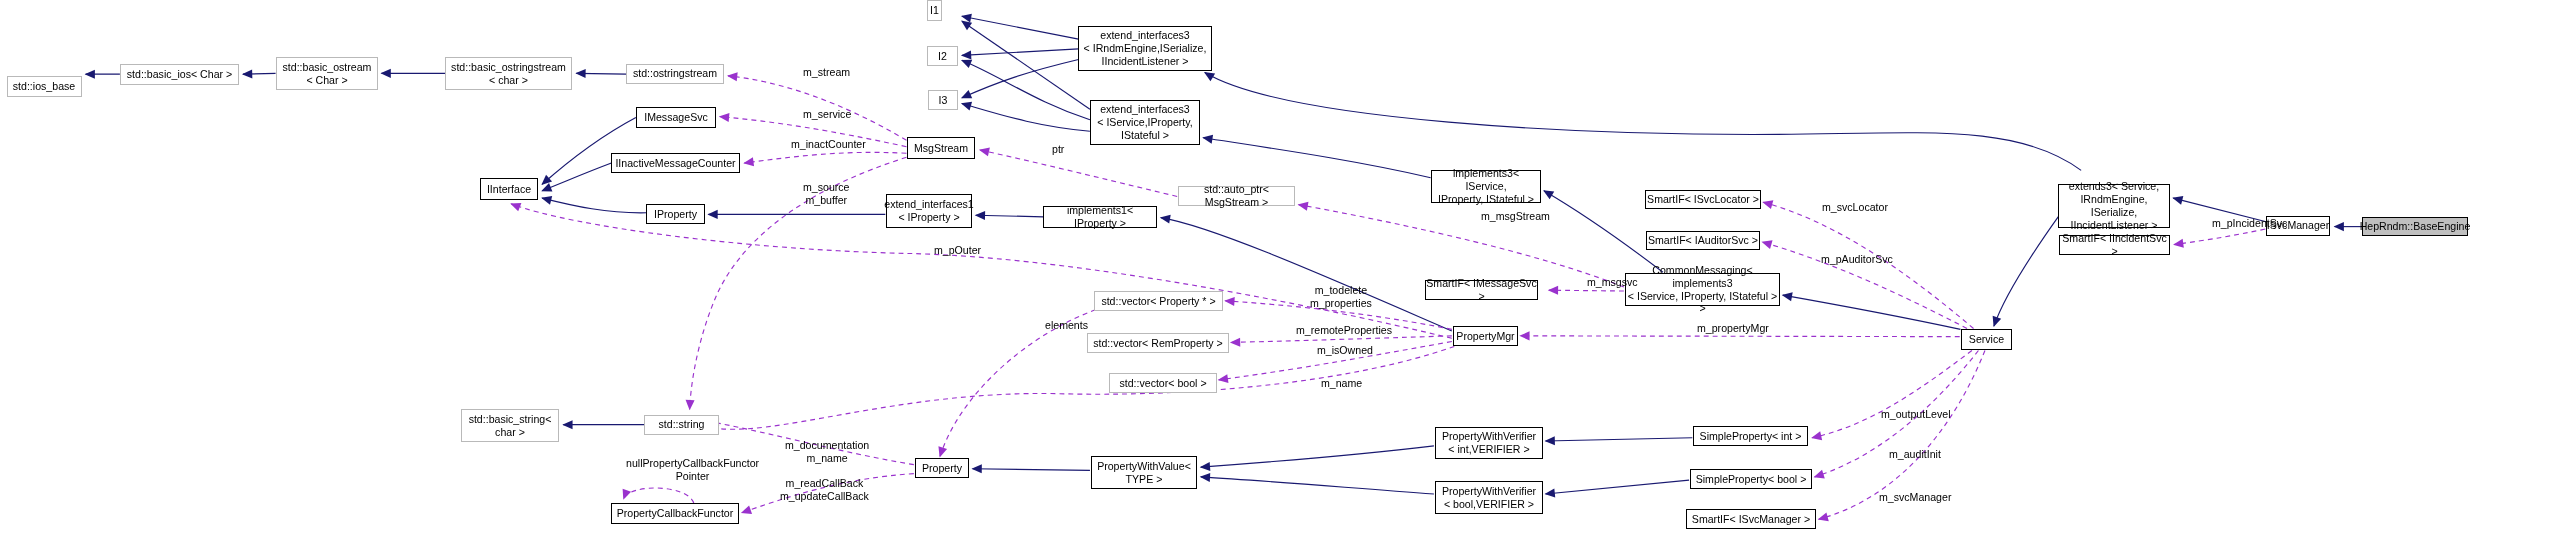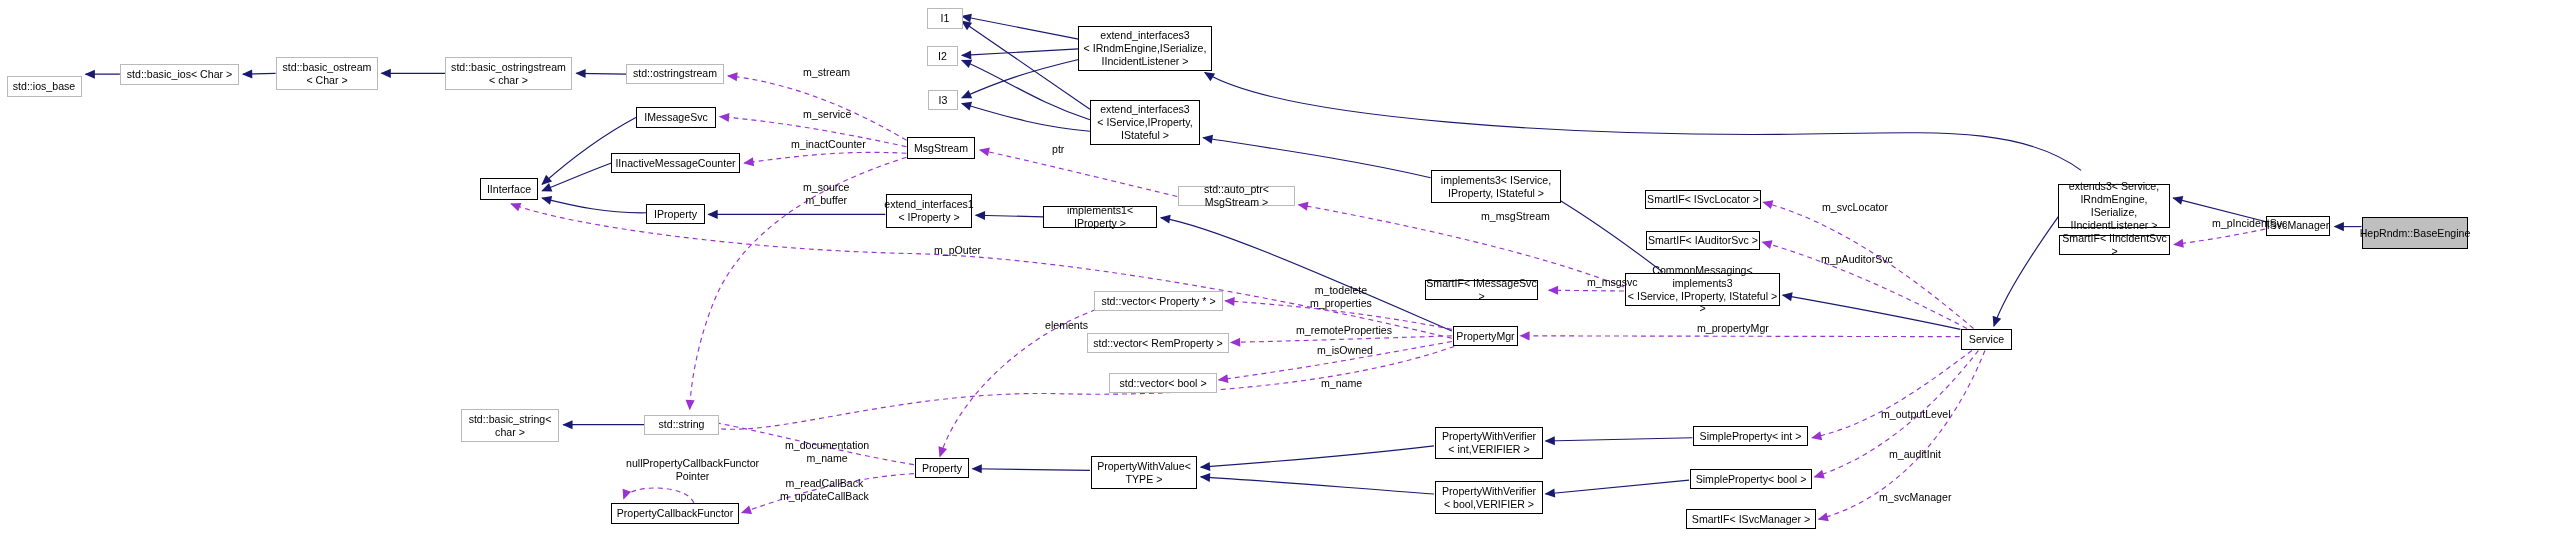--- a/index.html
+++ b/index.html
@@ -87,53 +87,53 @@
     <path class="use" d="M851,617 C843,594 772,593 765,612" marker-end="url(#au)"></path>
   </svg>
 
   <div class="node ext" style="left:6.5px;top:76px;width:75px;height:21px">std::ios_base</div>
   <div class="node ext" style="left:120px;top:64px;width:119px;height:21px">std::basic_ios&lt; Char &gt;</div>
   <div class="node ext" style="left:276px;top:57px;width:102px;height:33px">std::basic_ostream
 &lt; Char &gt;</div>
   <div class="node ext" style="left:445px;top:57px;width:127px;height:33px">std::basic_ostringstream
 &lt; char &gt;</div>
   <div class="node ext" style="left:626px;top:64px;width:98px;height:19.6px">std::ostringstream</div>
-  <div class="node ext" style="left:927px;top:8px;width:36px;height:21px">I1</div>
+  <div class="node ext" style="left:927px;top:0;width:15px;height:21px">I1</div>
   <div class="node ext" style="left:927px;top:46px;width:31px;height:20.4px">I2</div>
   <div class="node ext" style="left:928px;top:90px;width:30px;height:20.4px">I3</div>
   <div class="node doc" style="left:1078px;top:26px;width:134px;height:45px">extend_interfaces3
 &lt; IRndmEngine,ISerialize,
 IIncidentListener &gt;</div>
   <div class="node doc" style="left:1090px;top:100px;width:110px;height:45px">extend_interfaces3
 &lt; IService,IProperty,
 IStateful &gt;</div>
   <div class="node doc" style="left:907px;top:137px;width:68px;height:22px">MsgStream</div>
   <div class="node doc" style="left:636px;top:107px;width:80px;height:21px">IMessageSvc</div>
   <div class="node doc" style="left:611px;top:153px;width:129px;height:20.4px">IInactiveMessageCounter</div>
   <div class="node doc" style="left:480px;top:178px;width:58px;height:22px">IInterface</div>
   <div class="node doc" style="left:646px;top:204px;width:59px;height:20.4px">IProperty</div>
   <div class="node doc" style="left:886px;top:194px;width:86px;height:34px">extend_interfaces1
 &lt; IProperty &gt;</div>
   <div class="node doc" style="left:1043px;top:206px;width:114px;height:22px">implements1&lt; IProperty &gt;</div>
   <div class="node ext" style="left:1178px;top:186px;width:117px;height:19.6px">std::auto_ptr&lt; MsgStream &gt;</div>
-  <div class="node doc" style="left:1431px;top:170px;width:130px;height:33px">implements3&lt; IService,
+  <div class="node doc" style="left:1431px;top:170px;width:110px;height:33px">implements3&lt; IService,
 IProperty, IStateful &gt;</div>
   <div class="node doc" style="left:1645px;top:190px;width:116px;height:19px">SmartIF&lt; ISvcLocator &gt;</div>
   <div class="node doc" style="left:1646px;top:231px;width:114px;height:19px">SmartIF&lt; IAuditorSvc &gt;</div>
   <div class="node doc" style="left:1425px;top:280px;width:113px;height:20.4px">SmartIF&lt; IMessageSvc &gt;</div>
   <div class="node doc" style="left:1625px;top:273px;width:155px;height:33px">CommonMessaging&lt; implements3
 &lt; IService, IProperty, IStateful &gt; &gt;</div>
   <div class="node doc" style="left:1453px;top:326px;width:65px;height:20.4px">PropertyMgr</div>
   <div class="node doc" style="left:1961px;top:329px;width:51px;height:21px">Service</div>
   <div class="node doc" style="left:2058px;top:184px;width:112px;height:44px">extends3&lt; Service,
 IRndmEngine, ISerialize,
 IIncidentListener &gt;</div>
   <div class="node doc" style="left:2059px;top:235px;width:111px;height:20.4px">SmartIF&lt; IIncidentSvc &gt;</div>
   <div class="node doc" style="left:2266px;top:216px;width:64px;height:19.6px">ISvcManager</div>
-  <div class="node main" style="left:2362px;top:217px;width:106px;height:32px">HepRndm::BaseEngine</div>
+  <div class="node main" style="left:2362px;top:217px;width:106px;height:19px">HepRndm::BaseEngine</div>
   <div class="node ext" style="left:1094px;top:291px;width:129px;height:20.4px">std::vector&lt; Property * &gt;</div>
   <div class="node ext" style="left:1087px;top:333px;width:142px;height:20.4px">std::vector&lt; RemProperty &gt;</div>
   <div class="node ext" style="left:1109px;top:373px;width:108px;height:20.4px">std::vector&lt; bool &gt;</div>
   <div class="node ext" style="left:461px;top:409px;width:98px;height:33px">std::basic_string&lt;
 char &gt;</div>
   <div class="node ext" style="left:644px;top:415px;width:75px;height:19.6px">std::string</div>
   <div class="node doc" style="left:915px;top:458px;width:54px;height:20.4px">Property</div>
   <div class="node doc" style="left:1091px;top:456px;width:106px;height:33px">PropertyWithValue&lt;
 TYPE &gt;</div>
   <div class="node doc" style="left:1435px;top:427px;width:108px;height:32px">PropertyWithVerifier

